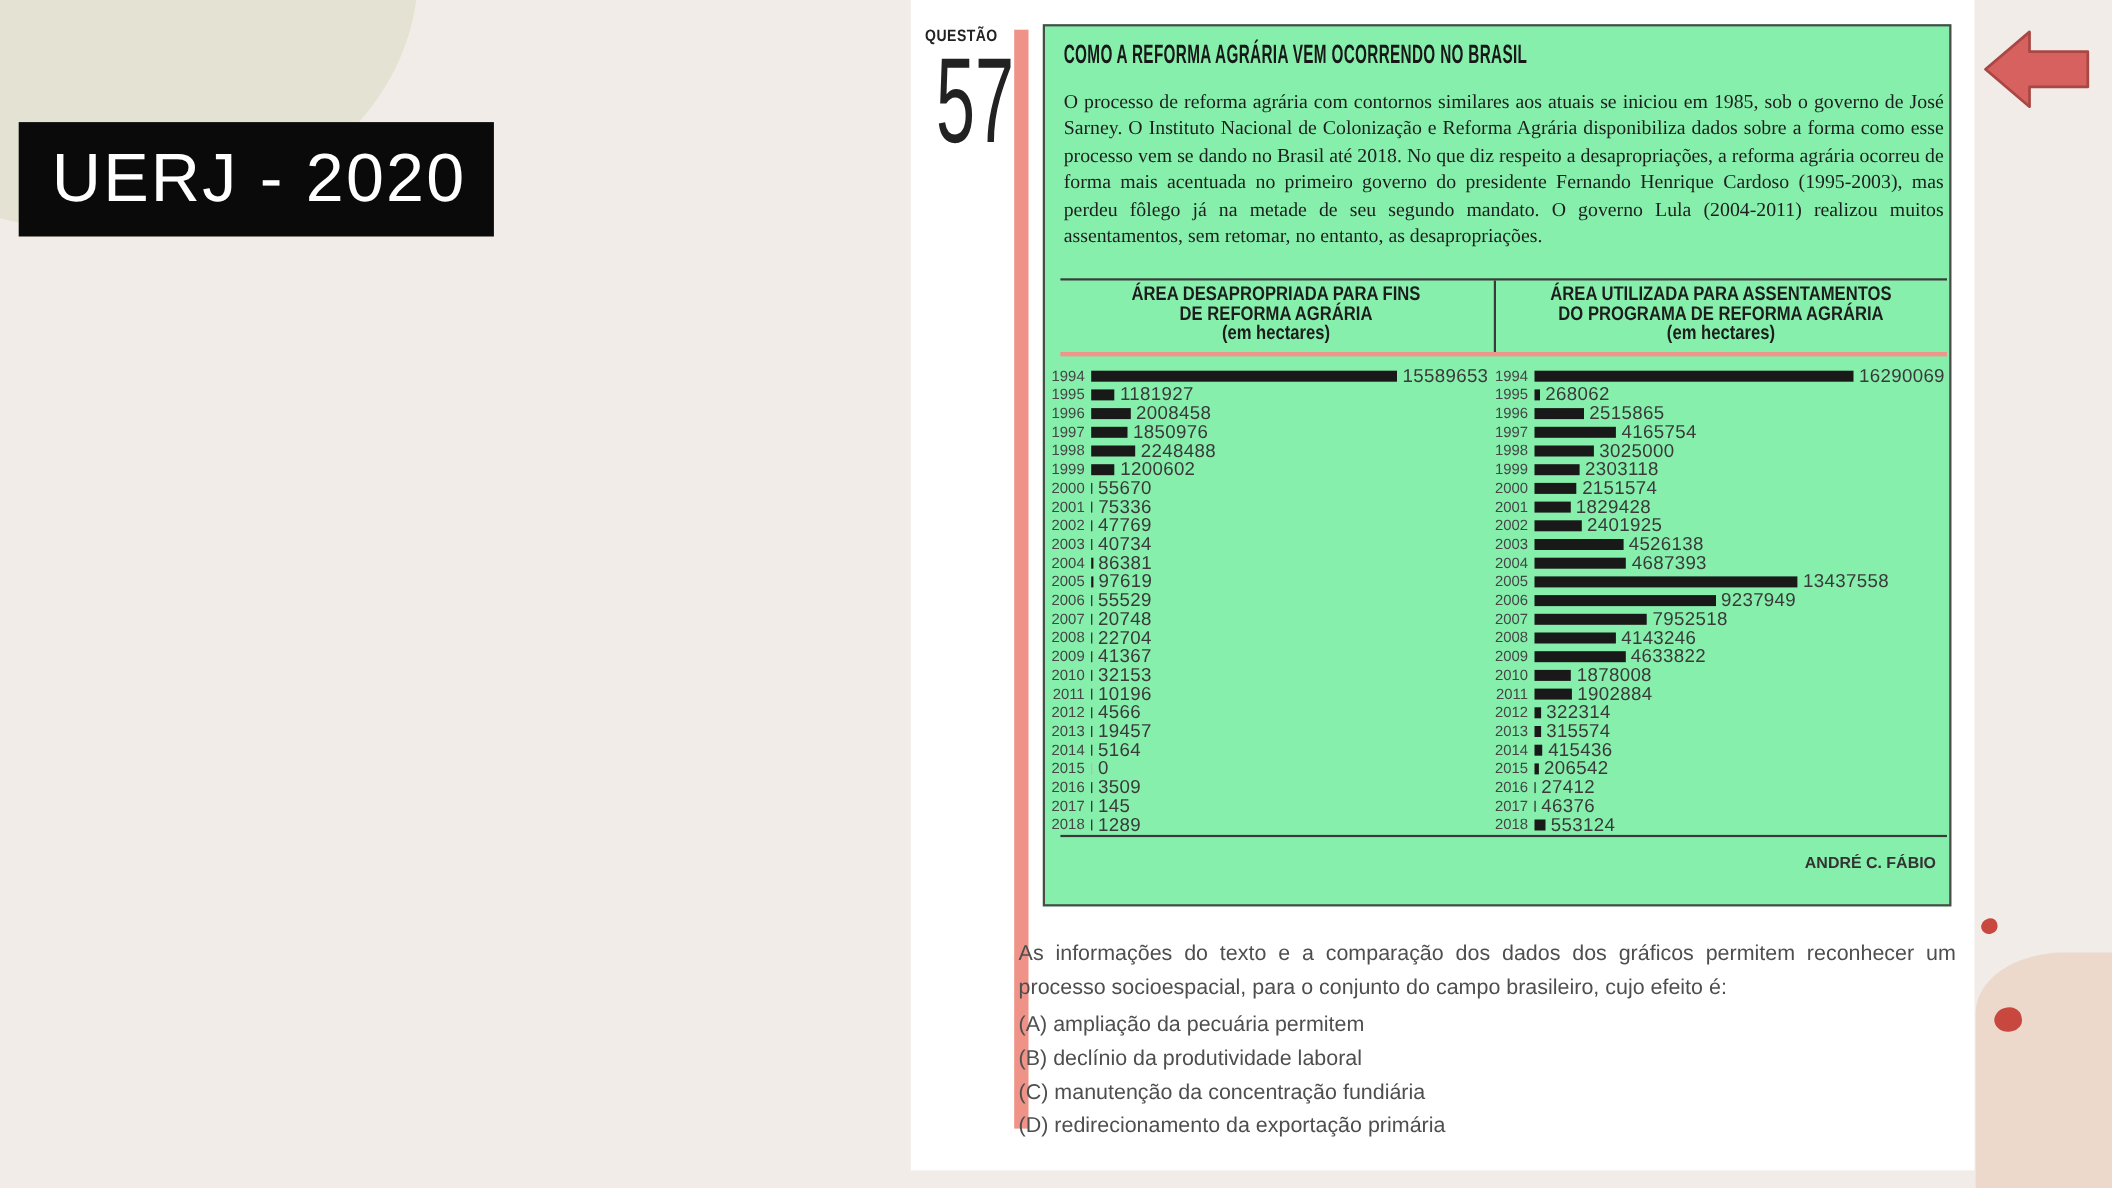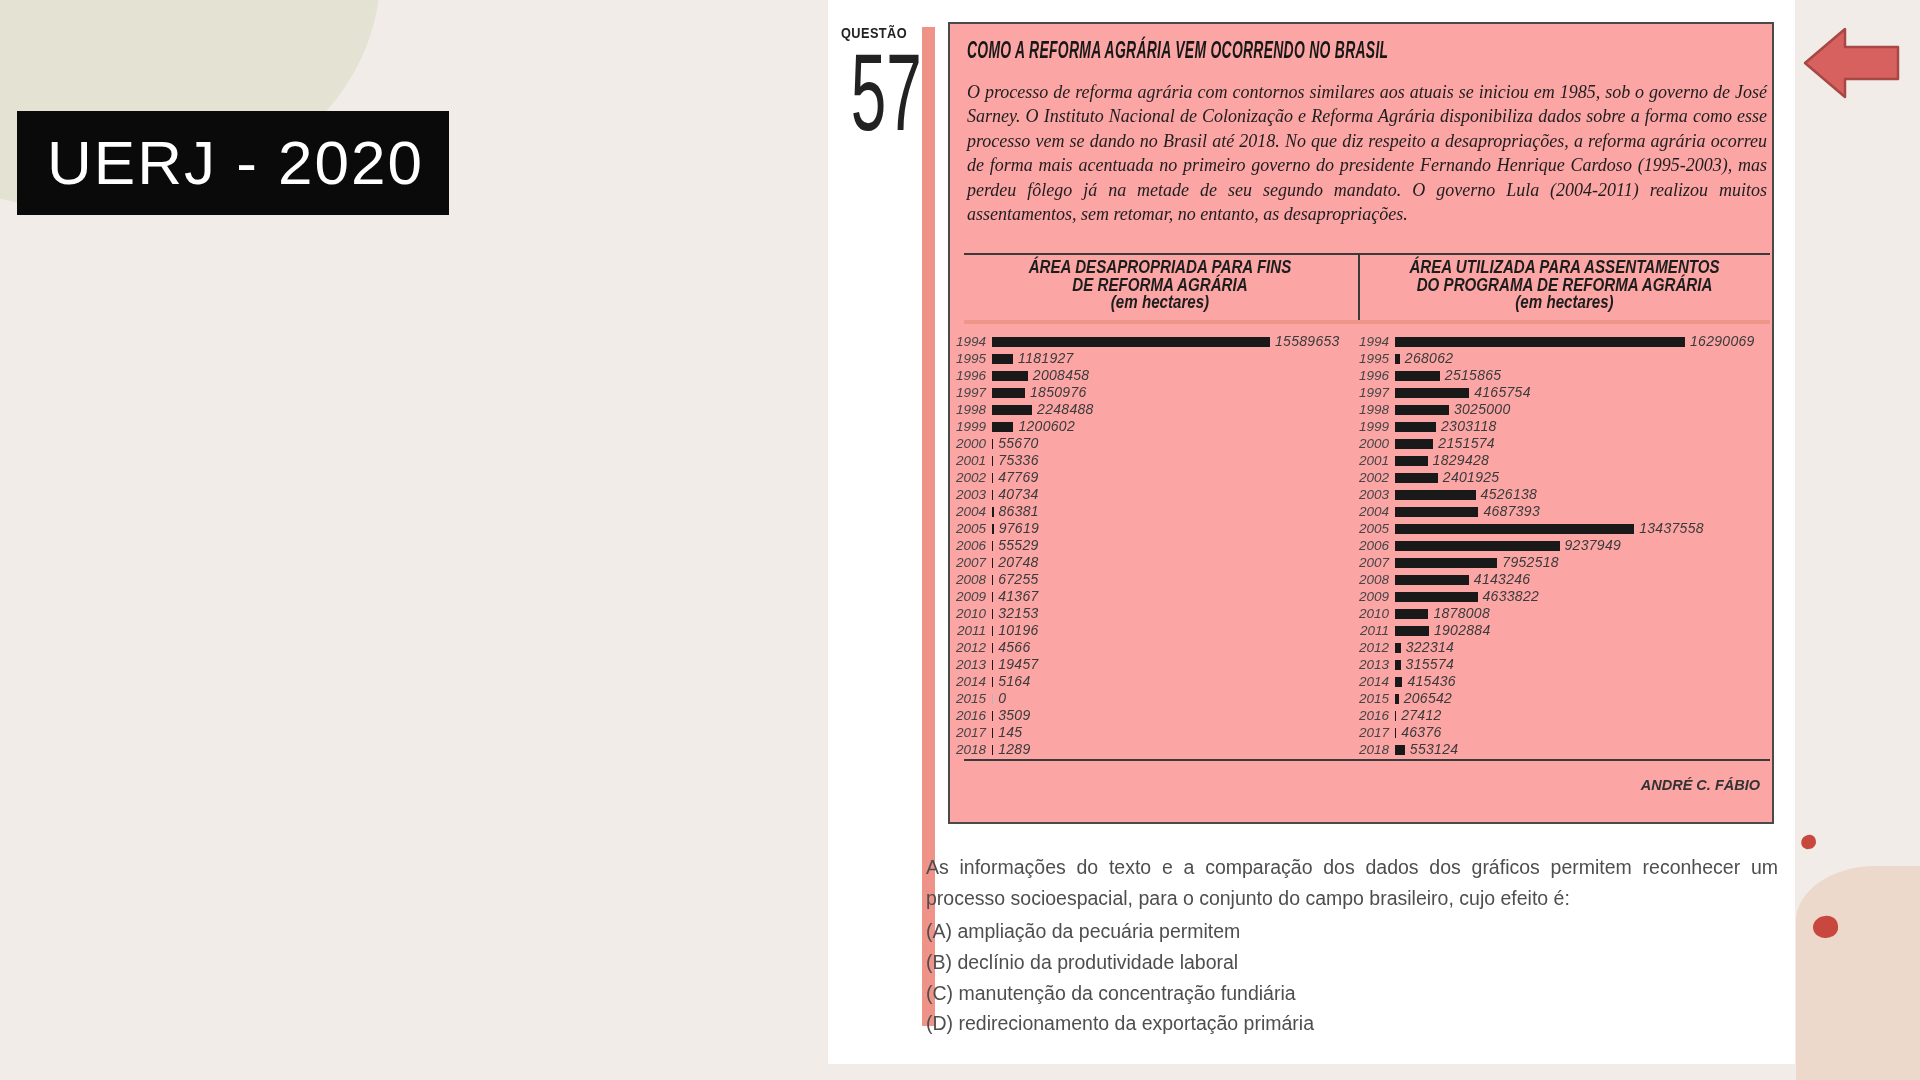--- a/index.html
+++ b/index.html
@@ -24,22 +24,22 @@
   .panel{position:absolute;left:828px;top:0;width:967px;height:1064px;background:#ffffff;}
 
   
   .qblock{position:absolute;left:6px;top:24px;width:80px;text-align:center;color:#222;}
   .qlabel{font-size:15px;font-weight:bold;transform:scaleX(.85);letter-spacing:.5px;}
   .qdigits{font-size:110px;line-height:.88;transform:scaleX(.58);margin-top:3px;}
 
   .redbar{position:absolute;left:94px;top:27px;width:13px;height:999px;background:#ef9288;}
 
   
-  .paper{position:absolute;left:120px;top:22px;width:826px;height:802px;background:#fca5a5;
-         border:2px solid #4a4a4a;box-sizing:border-box;font-style:italic;}
+  .paper{position:absolute;left:120px;top:22px;width:826px;height:802px;background:#86efac;
+         border:2px solid #4a4a4a;box-sizing:border-box;}
   .title{position:absolute;left:17px;top:12px;margin:0;font-size:24px;font-weight:bold;color:#181818;
          white-space:nowrap;transform:scaleX(.58);transform-origin:left center;letter-spacing:.5px;}
   .intro{position:absolute;left:17px;top:56px;width:800px;margin:0;
          font-family:"Liberation Serif",serif;font-size:18px;line-height:24.4px;
          text-align:justify;color:#1e1e1e;}
 
   
   .charts{position:absolute;left:14px;top:229px;width:806px;}
   .rule-top,.rule-bottom{position:absolute;left:0;width:806px;height:2px;background:#3a3a3a;}
   .rule-top{top:0;}
@@ -51,21 +51,21 @@
   .chart-header.right{left:395px;width:411px;}
   .hdr-divider{position:absolute;left:394px;top:2px;width:2px;height:65px;background:#3a3a3a;}
 
   .chart-col{position:absolute;top:81px;width:405px;}
   .chart-col.c0{left:-8px;}
   .chart-col.c1{left:395px;}
   .crow{display:flex;height:17px;align-items:flex-start;}
   .cyear{width:30px;text-align:right;font-size:13.5px;line-height:15px;color:#454545;flex:none;}
   .cbar{height:10px;margin:2.5px 0 0 6px;background:#191919;flex:none;}
   .cbar.zero{background:#b5b5b5;}
-  .cval{margin-left:5px;font-size:14px;line-height:15px;color:#3a3a3a;letter-spacing:.3px;white-space:nowrap;}
+  .cval{margin-left:5px;font-size:17px;line-height:15px;color:#3a3a3a;letter-spacing:.3px;white-space:nowrap;}
 
   .credit{position:absolute;left:0;top:522px;width:796px;text-align:right;
           font-size:14.5px;font-weight:bold;color:#333;line-height:21px;}
 
   
   .stem{position:absolute;left:98px;top:852px;width:852px;margin:0;
         font-size:19.5px;line-height:30.5px;text-align:justify;color:#4e4e4e;}
   .options{position:absolute;left:98px;top:916px;width:852px;color:#4e4e4e;}
   .option{font-size:19.5px;line-height:30.8px;}
 
@@ -177,21 +177,21 @@
               <span class="cval">55529</span>
             </div>
             <div class="crow">
               <span class="cyear">2007</span>
               <span class="cbar" style="width: 1.2px;"></span>
               <span class="cval">20748</span>
             </div>
             <div class="crow">
               <span class="cyear">2008</span>
               <span class="cbar" style="width: 1.2px;"></span>
-              <span class="cval">67255</span>
+              <span class="cval">22704</span>
             </div>
             <div class="crow">
               <span class="cyear">2009</span>
               <span class="cbar" style="width: 1.2px;"></span>
               <span class="cval">41367</span>
             </div>
             <div class="crow">
               <span class="cyear">2010</span>
               <span class="cbar" style="width: 1.2px;"></span>
               <span class="cval">32153</span>

